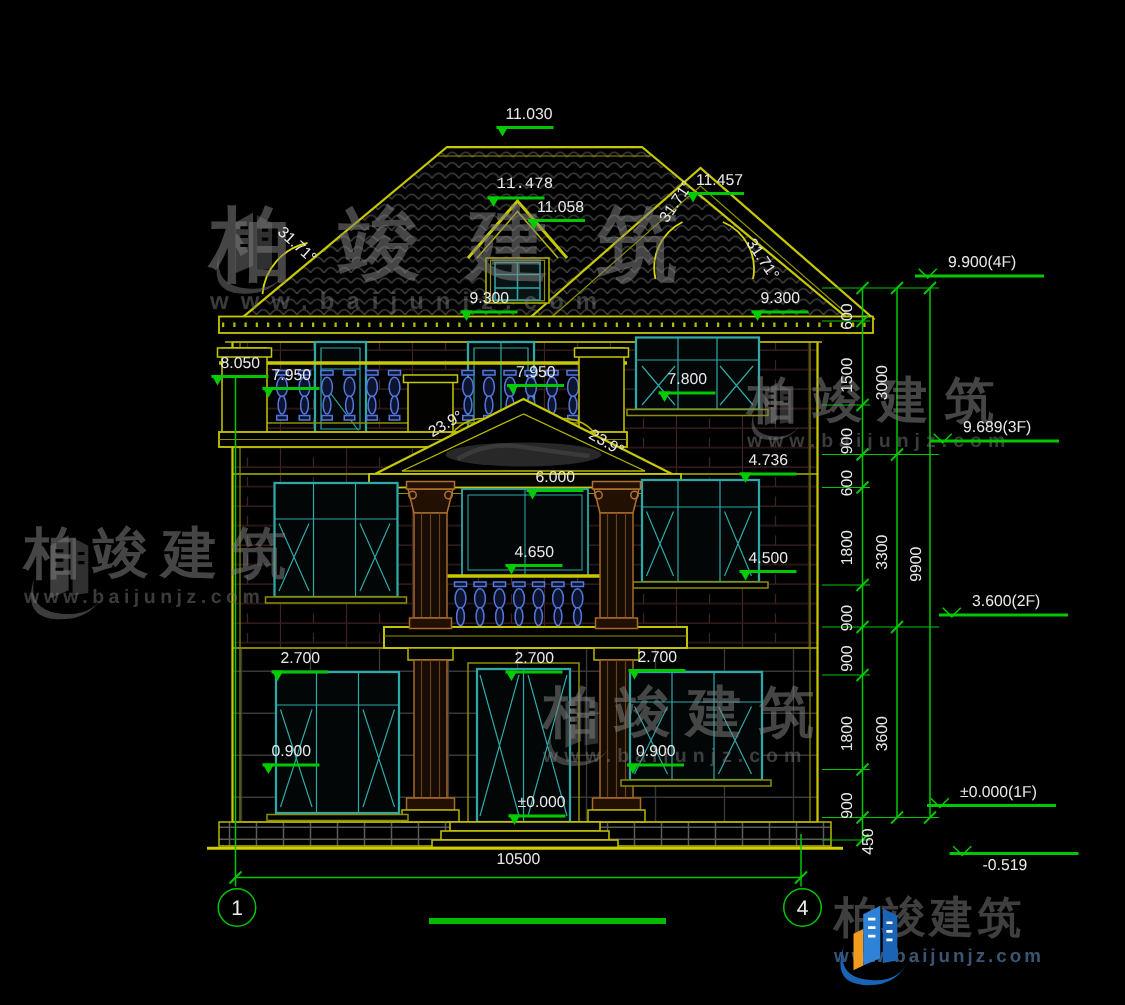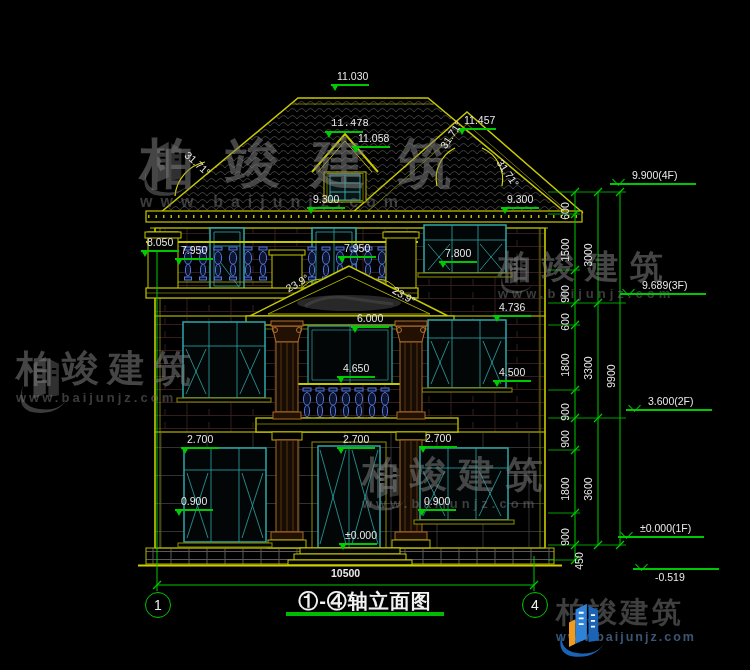--- a/index.html
+++ b/index.html
@@ -358,21 +358,21 @@
       <i class="tsolid" style="left: 419px; top: 446px;"></i>
       <span class="anno" style="left: 181px; top: 496px;">0.900</span>
       <i class="mline" style="width: 38px; left: 175px; top: 509px;"></i>
       <i class="tsolid" style="left: 175px; top: 509px;"></i>
       <span class="anno" style="left: 424px; top: 496px;">0.900</span>
       <i class="mline" style="width: 38px; left: 418px; top: 509px;"></i>
       <i class="tsolid" style="left: 418px; top: 509px;"></i>
       <span class="anno" style="left: 345px; top: 530px;">±0.000</span>
       <i class="mline" style="width: 38px; left: 339px; top: 543px;"></i>
       <i class="tsolid" style="left: 339px; top: 543px;"></i>
-      <span class="anno" style="left: 331px; top: 568px; font-weight: bold;">10500</span>
+      <span class="anno" style="left: 331px; top: 568px;">10500</span>
       <span class="anno" style="left: 566px; top: 214px; transform: rotate(-90deg);">600</span>
       <span class="anno" style="left: 566px; top: 256px; transform: rotate(-90deg);">1500</span>
       <span class="anno" style="left: 566px; top: 297px; transform: rotate(-90deg);">900</span>
       <span class="anno" style="left: 566px; top: 325px; transform: rotate(-90deg);">600</span>
       <span class="anno" style="left: 566px; top: 371px; transform: rotate(-90deg);">1800</span>
       <span class="anno" style="left: 566px; top: 415px; transform: rotate(-90deg);">900</span>
       <span class="anno" style="left: 566px; top: 442px; transform: rotate(-90deg);">900</span>
       <span class="anno" style="left: 566px; top: 495px; transform: rotate(-90deg);">1800</span>
       <span class="anno" style="left: 566px; top: 540px; transform: rotate(-90deg);">900</span>
       <span class="anno" style="left: 580px; top: 564px; transform: rotate(-90deg);">450</span>
@@ -397,16 +397,15 @@
       <i class="topen" style="left: 637px; top: 560px;"></i>
     </div>
 
   <div class="bubble" style="left:145px;top:592px;">
     <span>1</span>
   </div>
   <div class="bubble" style="left:522px;top:592px;">
     <span>4</span>
   </div>
 
-  <div class="dwg-title">①-④轴立面图</div>
   <div class="dwg-underline"></div>
 
 </div>
 
 </body></html>

